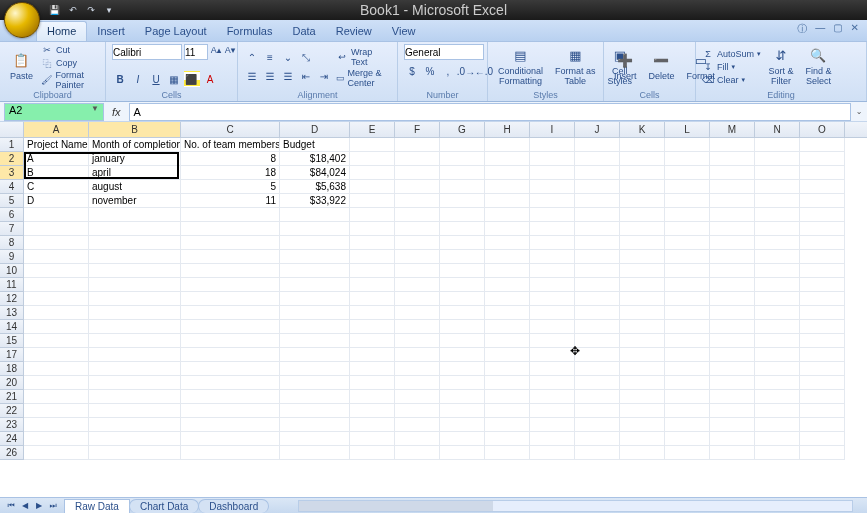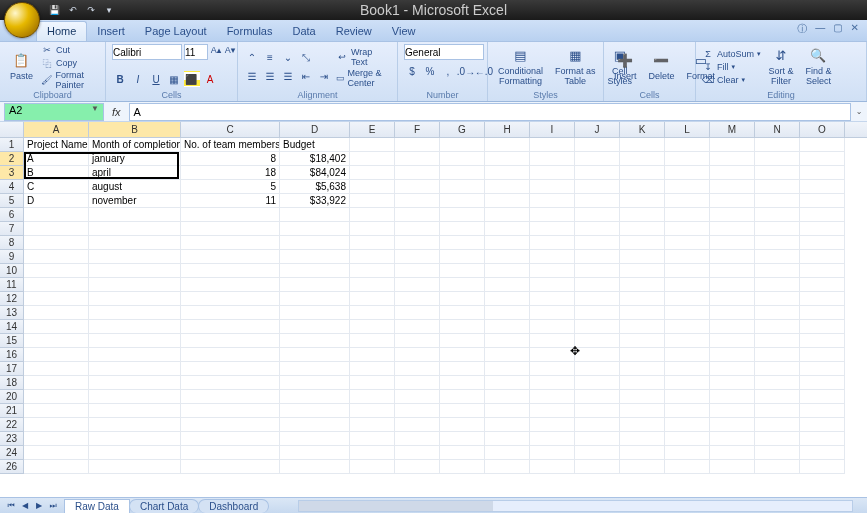--- a/index.html
+++ b/index.html
@@ -572,38 +572,20 @@
         <div class="cell cH"></div>
         <div class="cell cI"></div>
         <div class="cell cJ"></div>
         <div class="cell cK"></div>
         <div class="cell cL"></div>
         <div class="cell cM"></div>
         <div class="cell cN"></div>
         <div class="cell cO"></div>
       </div>
       <div class="row">
-        <div class="rowhead">16</div>
-        <div class="cell cA"></div>
-        <div class="cell cB"></div>
-        <div class="cell cC"></div>
-        <div class="cell cD"></div>
-        <div class="cell cE"></div>
-        <div class="cell cF"></div>
-        <div class="cell cG"></div>
-        <div class="cell cH"></div>
-        <div class="cell cI"></div>
-        <div class="cell cJ"></div>
-        <div class="cell cK"></div>
-        <div class="cell cL"></div>
-        <div class="cell cM"></div>
-        <div class="cell cN"></div>
-        <div class="cell cO"></div>
-      </div>
-      <div class="row">
         <div class="rowhead">17</div>
         <div class="cell cA"></div>
         <div class="cell cB"></div>
         <div class="cell cC"></div>
         <div class="cell cD"></div>
         <div class="cell cE"></div>
         <div class="cell cF"></div>
         <div class="cell cG"></div>
         <div class="cell cH"></div>
         <div class="cell cI"></div>

